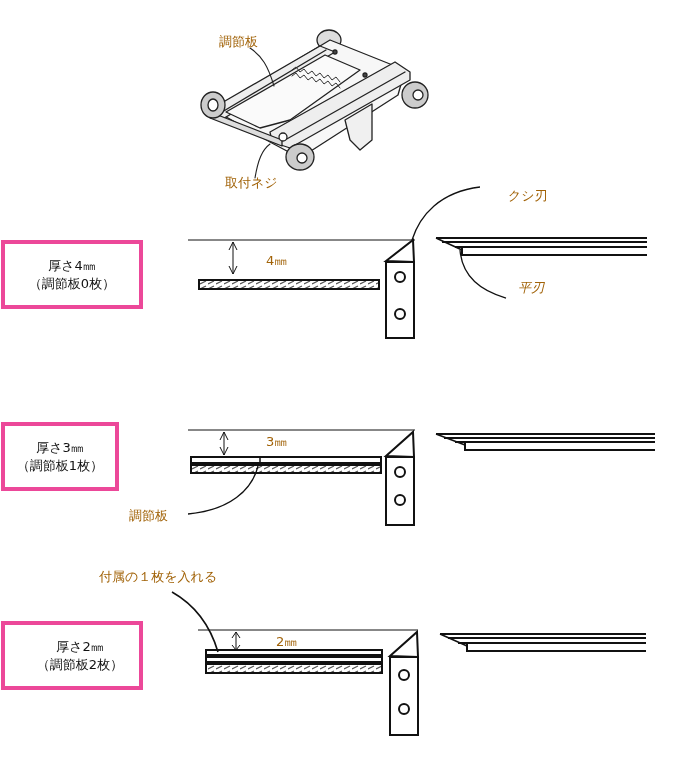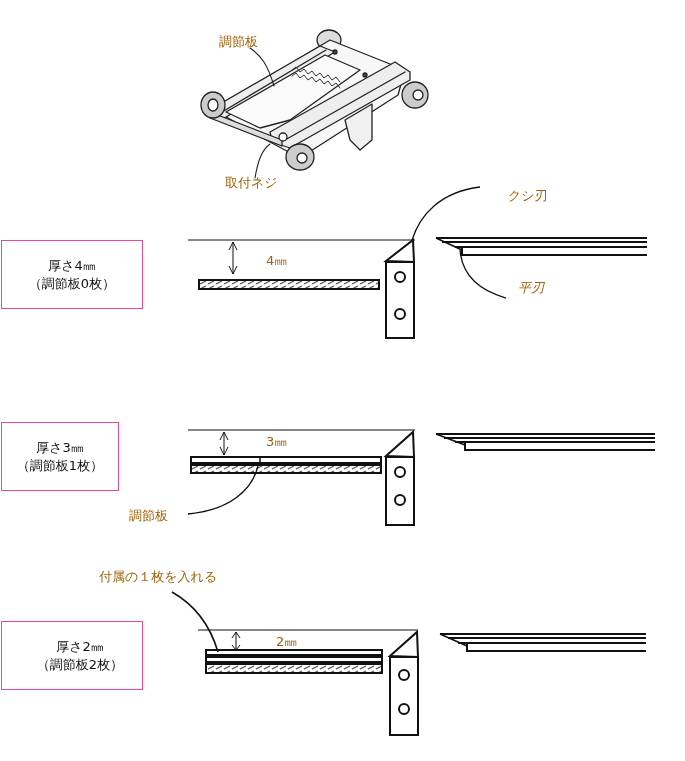--- a/index.html
+++ b/index.html
@@ -1,19 +1,19 @@
 <!DOCTYPE html>
 <html><head>
   <meta charset="utf-8">
   <style>
     html, body { margin: 0; padding: 0; background: #ffffff; }
     body { width: 685px; height: 761px; position: relative; overflow: hidden;
            font-family: "DejaVu Sans", "Liberation Sans", sans-serif; color: #111; }
     .label { position: absolute; font-size: 13px; line-height: 15px; white-space: nowrap; color: #a16207; }
-    .box { position: absolute; border: 1px solid #ec4899; background: #fff; box-sizing: border-box;
+    .box { position: absolute; border: 4px solid #ec4899; background: #fff; box-sizing: border-box;
            display: flex; flex-direction: column; align-items: center; justify-content: center;
            font-size: 13px; line-height: 18px; }
     .box span { display: block; text-align: center; white-space: nowrap; }
     svg { position: absolute; left: 0; top: 0; overflow: visible; }
   </style>
 </head>
 <body>
 
 <svg width="685" height="761" viewBox="0 0 685 761">
   <g fill="none" stroke="#222" stroke-width="1.3" stroke-linejoin="round" stroke-linecap="round">

